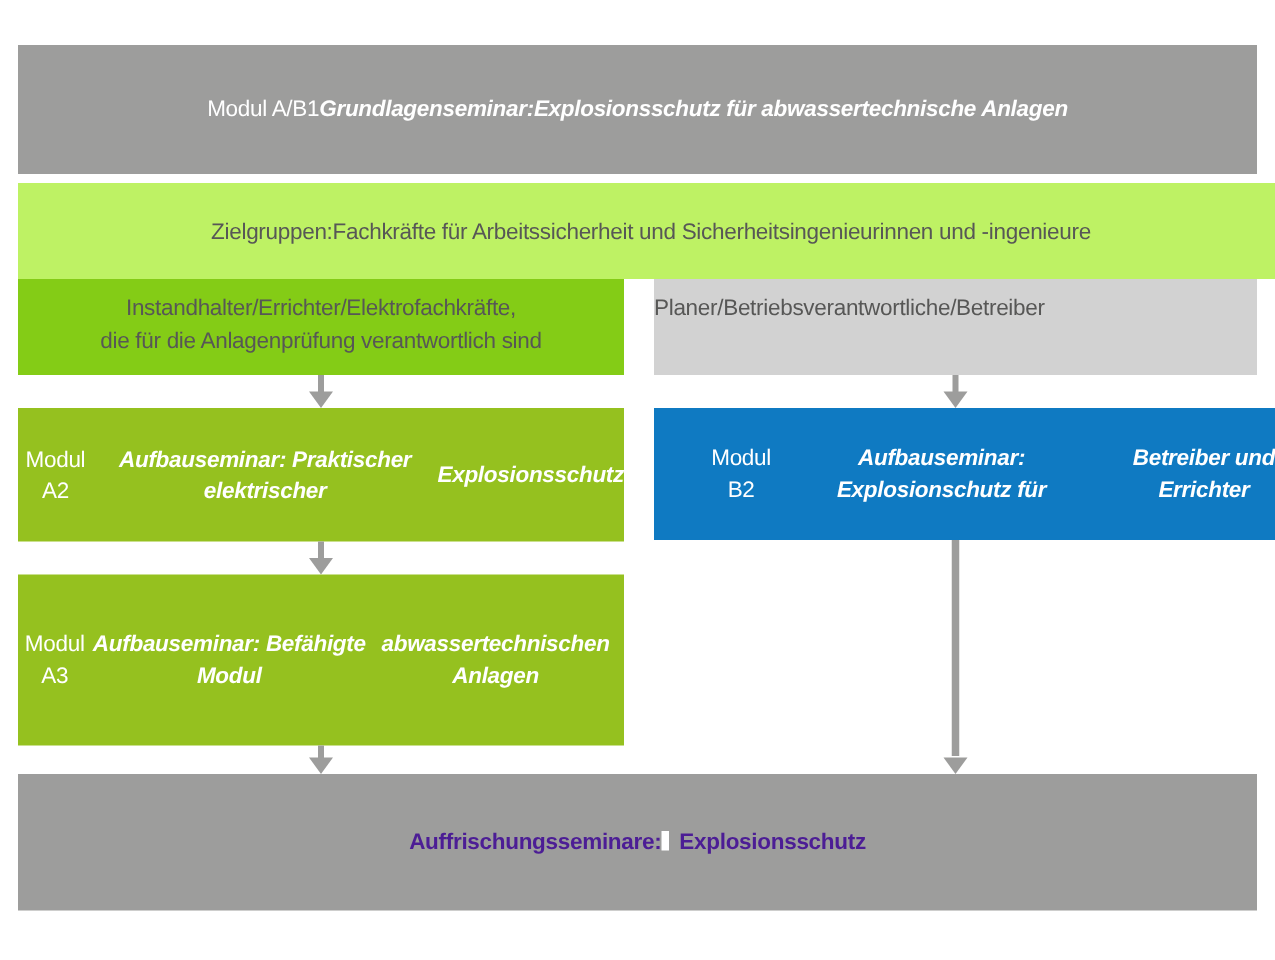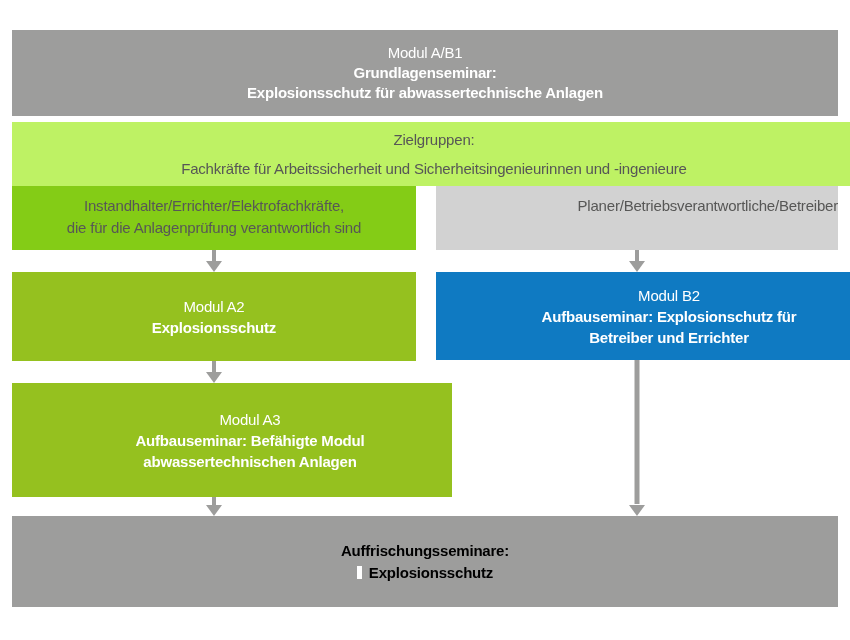--- a/index.html
+++ b/index.html
@@ -8,21 +8,21 @@
     position: relative;
     width: 850px;
     height: 640px;
     background: #ffffff;
     overflow: hidden;
     letter-spacing: -0.2px;
   }
   .abs { position: absolute; }
   .flex-center {
     display: flex;
-    flex-direction: column;
+    flex-direction: row;
     align-items: center;
     justify-content: center;
     text-align: center;
   }
   
   .box-top {
     left: 12px; top: 30px; width: 826px; height: 86px;
     background: #9d9d9c; color: #ffffff;
     font-size: 15px; line-height: 20px;
   }
@@ -38,44 +38,44 @@
   .col-left {
     left: 12px; top: 186px; width: 404px; height: 64px;
     background: #84cc16; color: #575756;
     font-size: 15px; line-height: 22px;
     text-align: center; padding-top: 9px; box-sizing: border-box;
   }
   .col-right {
     left: 436px; top: 186px; width: 402px; height: 64px;
     background: #d2d2d2; color: #575756;
     font-size: 15px; line-height: 22px;
-    text-align: right; padding-top: 9px; box-sizing: border-box;
+    text-align: left; padding-top: 9px; box-sizing: border-box;
   }
   
   .box-a2 {
     left: 12px; top: 272px; width: 404px; height: 89px;
     background: #95c11f; color: #ffffff;
     font-size: 15px; line-height: 21px; text-align: center;
   }
   .box-b2 {
     left: 436px; top: 272px; width: 402px; height: 88px;
     background: #0f7ac2; color: #ffffff;
     font-size: 15px; line-height: 21px; padding-left: 32px;
   }
   .box-a3 {
     left: 12px; top: 383px; width: 404px; height: 114px;
     background: #95c11f; color: #ffffff;
-    font-size: 15px; line-height: 21px; padding-left: 36px;
+    font-size: 15px; line-height: 21px;
   }
   .mod-name { font-weight: normal; }
-  .bold-line { font-weight: bold; }
+  .bold-line { font-weight: bold; font-style: italic; }
   
   .box-bottom {
     left: 12px; top: 516px; width: 826px; height: 91px;
-    background: #9d9d9c; color: #000000;
+    background: #9d9d9c; color: #4c1d95;
     font-size: 15px; line-height: 22px; font-weight: bold;
   }
   .bullet-bar {
     display: inline-block;
     width: 5px; height: 13px;
     background: #ffffff;
     margin-right: 7px;
     vertical-align: -1px;
   }
   
@@ -130,20 +130,21 @@
     <div class="head"></div>
   </div>
 
   <div class="arrow-down arr-s" style="left:629px; top:250px;">
     <div class="stem"></div>
     <div class="head"></div>
   </div>
 
   <div class="abs flex-center box-a2">
     <div class="mod-name">Modul A2</div>
+    <div class="bold-line">Aufbauseminar: Praktischer elektrischer</div>
     <div class="bold-line">Explosionsschutz</div>
   </div>
 
   <div class="abs flex-center box-b2">
     <div class="mod-name">Modul B2</div>
     <div class="bold-line">Aufbauseminar: Explosionschutz für</div>
     <div class="bold-line">Betreiber und Errichter</div>
   </div>
 
   <div class="arrow-down arr-s" style="left:206px; top:361px;">

